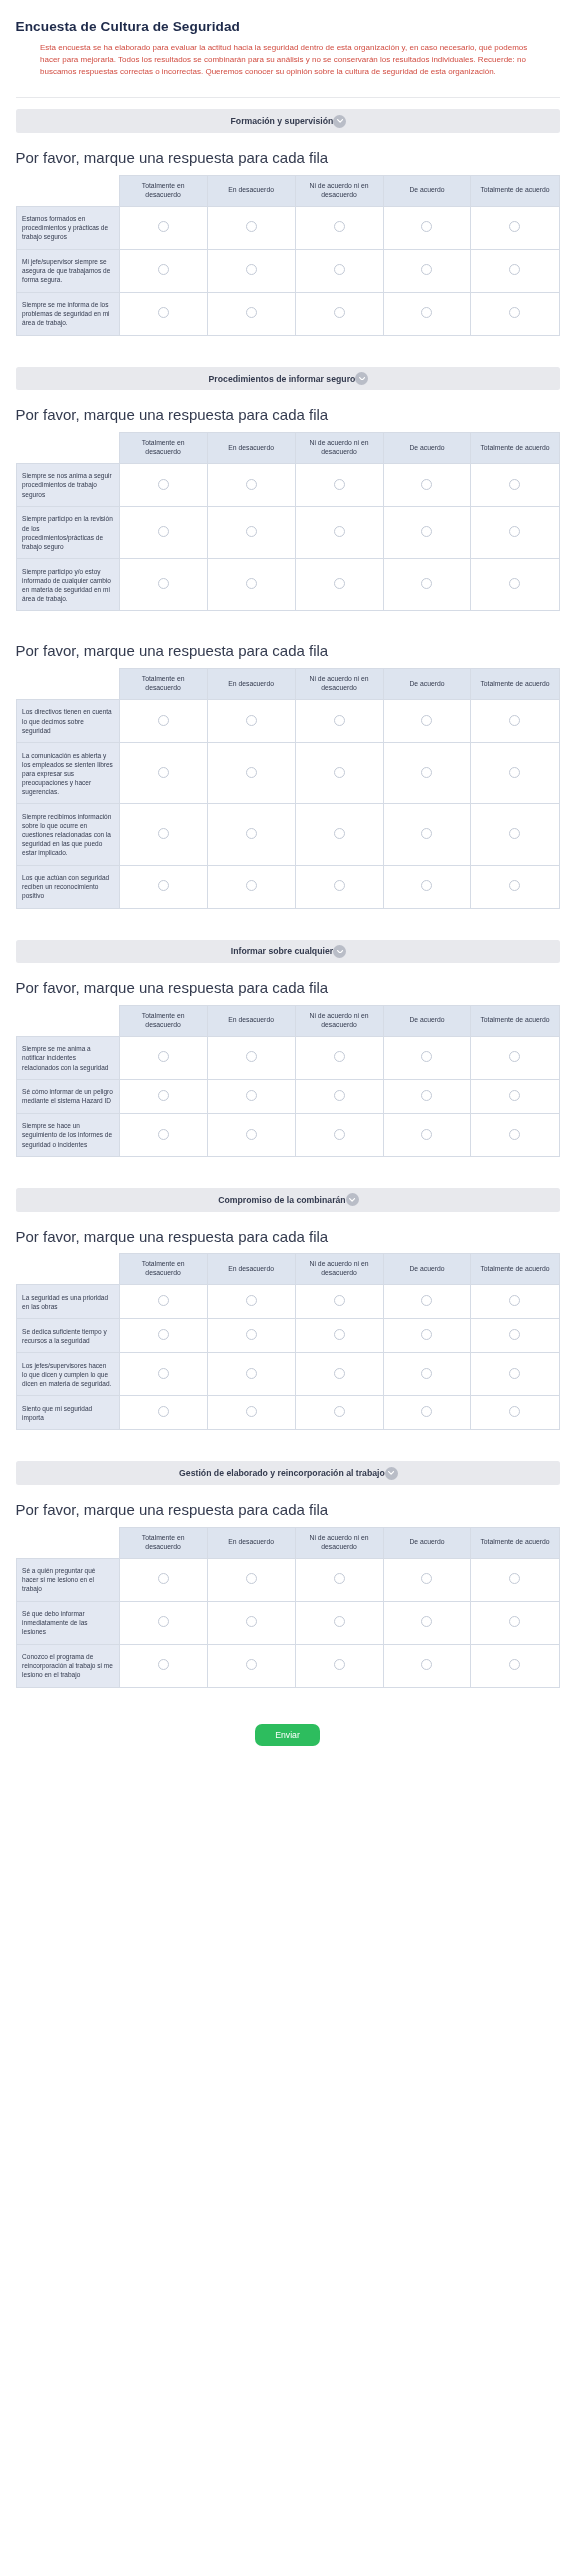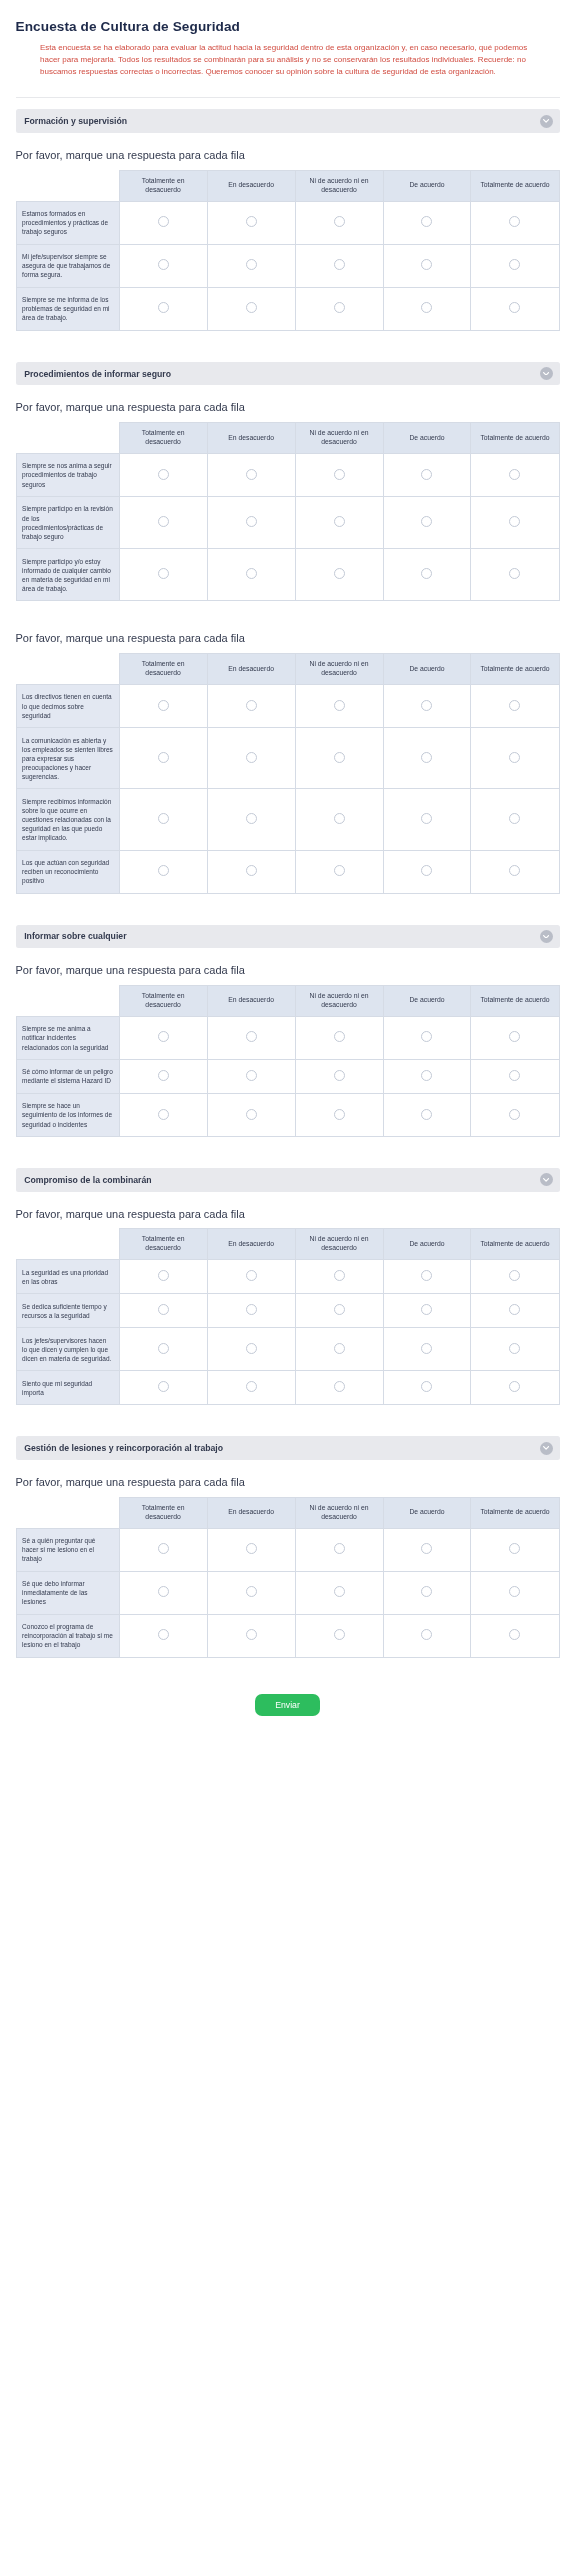--- a/index.html
+++ b/index.html
@@ -28,32 +28,32 @@
   }
   .form-desc{
     font-size:8px;line-height:1.55;color:var(--description);
     text-align:left;max-width:495px;margin:0 auto;
   }
   .divider{border:none;border-top:0.6px solid #e7e8eb;margin:18.6px 0 0;}
   .sections{margin-top:8.7px;}
   .section{margin-top:11px;margin-bottom:31px;}
   .section:last-child{margin-bottom:0;}
   .section-header{
-    display:flex;align-items:center;justify-content:space-between;
+    display:flex;align-items:center;justify-content:center;
     background:var(--section-header-bg);border-radius:2.5px;
     min-height:23.5px;padding:5px 6.8px 5px 8.7px;cursor:pointer;
   }
   .section-title{font-size:8.7px;font-weight:700;color:var(--body-text);}
   .collapse-btn{
     width:13px;height:13px;border-radius:50%;background:var(--collapse-circle);
     border:none;display:flex;align-items:center;justify-content:center;
     flex:none;cursor:pointer;padding:0;
   }
   .collapse-btn svg{display:block;}
-  .instruction{font-size:11px;color:var(--body-text);margin:16px 0 8.7px;}
+  .instruction{font-size:15px;color:var(--body-text);margin:16px 0 8.7px;}
   table.matrix{width:100%;border-collapse:collapse;table-layout:fixed;}
   .matrix th,.matrix td{border:0.6px solid var(--table-border);}
   .matrix thead th{
     background:var(--table-header-bg);font-size:6.8px;font-weight:400;
     color:var(--body-text);text-align:center;vertical-align:middle;
     padding:6.2px 5px;line-height:1.3;
   }
   .matrix thead th.corner{
     background:#fff;
     border-top-color:transparent;border-left-color:transparent;
@@ -375,21 +375,21 @@
               <td class="radio-cell"><span class="radio" role="radio" aria-checked="false"></span></td>
               <td class="radio-cell"><span class="radio" role="radio" aria-checked="false"></span></td>
               <td class="radio-cell"><span class="radio" role="radio" aria-checked="false"></span></td>
               <td class="radio-cell"><span class="radio" role="radio" aria-checked="false"></span></td>
             </tr>
           </tbody>
         </table>
       </section>
       <section class="section">
         <div class="section-header">
-          <span class="section-title">Gestión de lesiones y reincorporación al trabajo</span>
+          <span class="section-title">Gestión de elaborado y reincorporación al trabajo</span>
           <button type="button" class="collapse-btn">
             <svg width="6.2" height="3.7" viewBox="0 0 10 6">
               <path d="M1 1l4 4 4-4" stroke="#ffffff" stroke-width="2" fill="none" stroke-linecap="round" stroke-linejoin="round"></path>
             </svg>
           </button>
         </div>
         <p class="instruction">Por favor, marque una respuesta para cada fila</p>
         <table class="matrix">
           <colgroup>
             <col style="width:19%">

